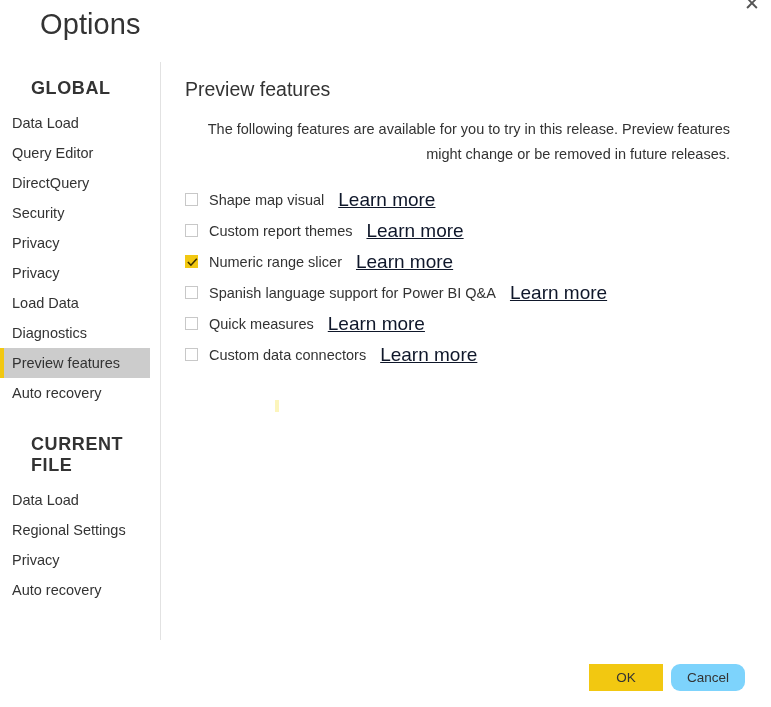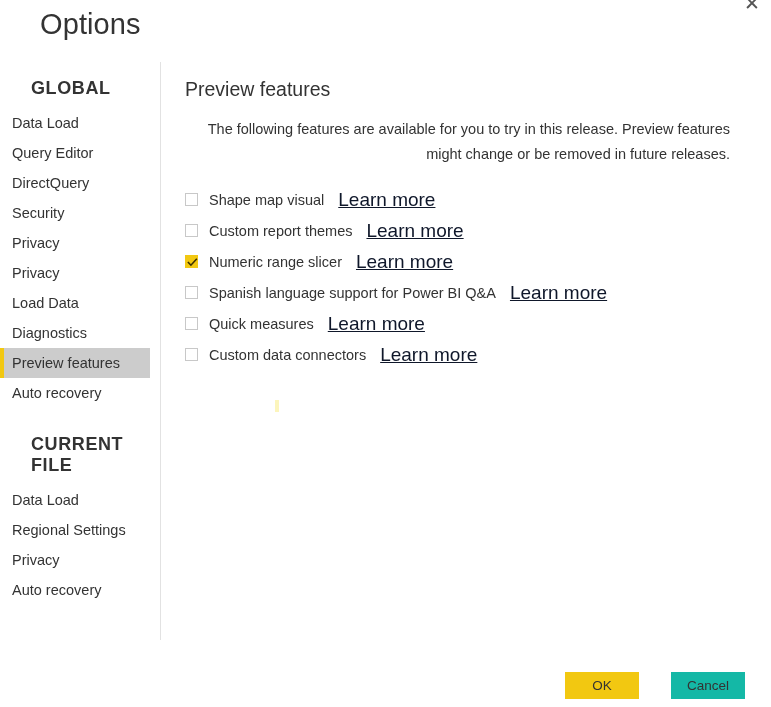--- a/index.html
+++ b/index.html
@@ -171,39 +171,39 @@
     width: 4px;
     height: 12px;
     background: #fbf3b0;
     opacity: 0.85;
   }
 
   
   .footer {
     position: absolute;
     right: 26px;
-    bottom: 8px;
-    display: flex;
-    gap: 32px;
+    bottom: 16px;
+    display: flex;
+    gap: 8px;
   }
   .btn {
     width: 74px;
     height: 27px;
     border: 0;
     font-size: 13.5px;
     font-family: "Liberation Sans", sans-serif;
     cursor: pointer;
     color: #333333;
     display: flex;
     align-items: center;
     justify-content: center;
     padding: 0;
   }
   .btn-ok { background: #f2c811; }
-  .btn-cancel { background: #14b8a6; }
+  .btn-cancel { background: #7dd3fc; border-radius: 9px; }
 </style>
 </head>
 <body>
 
 <button class="close-btn">
   <span>✕</span>
 </button>
 
 <div class="dialog-title">Options</div>
 

